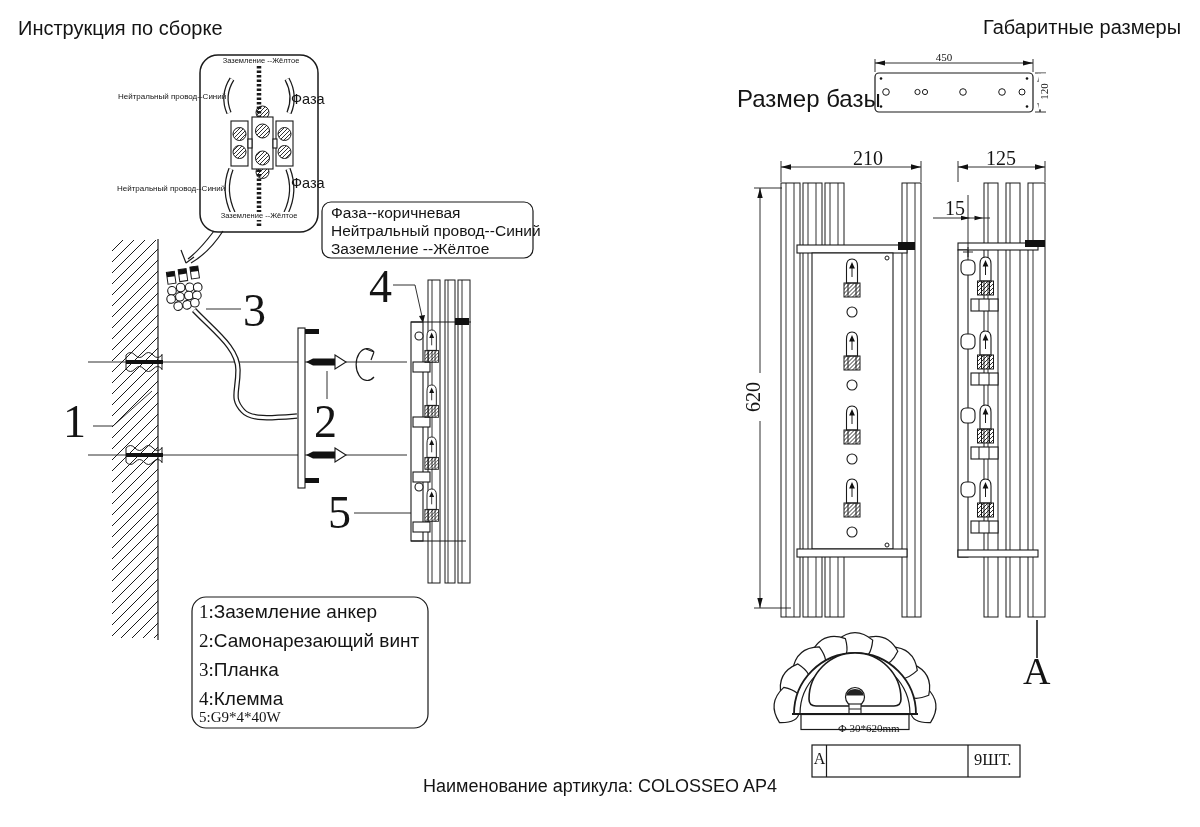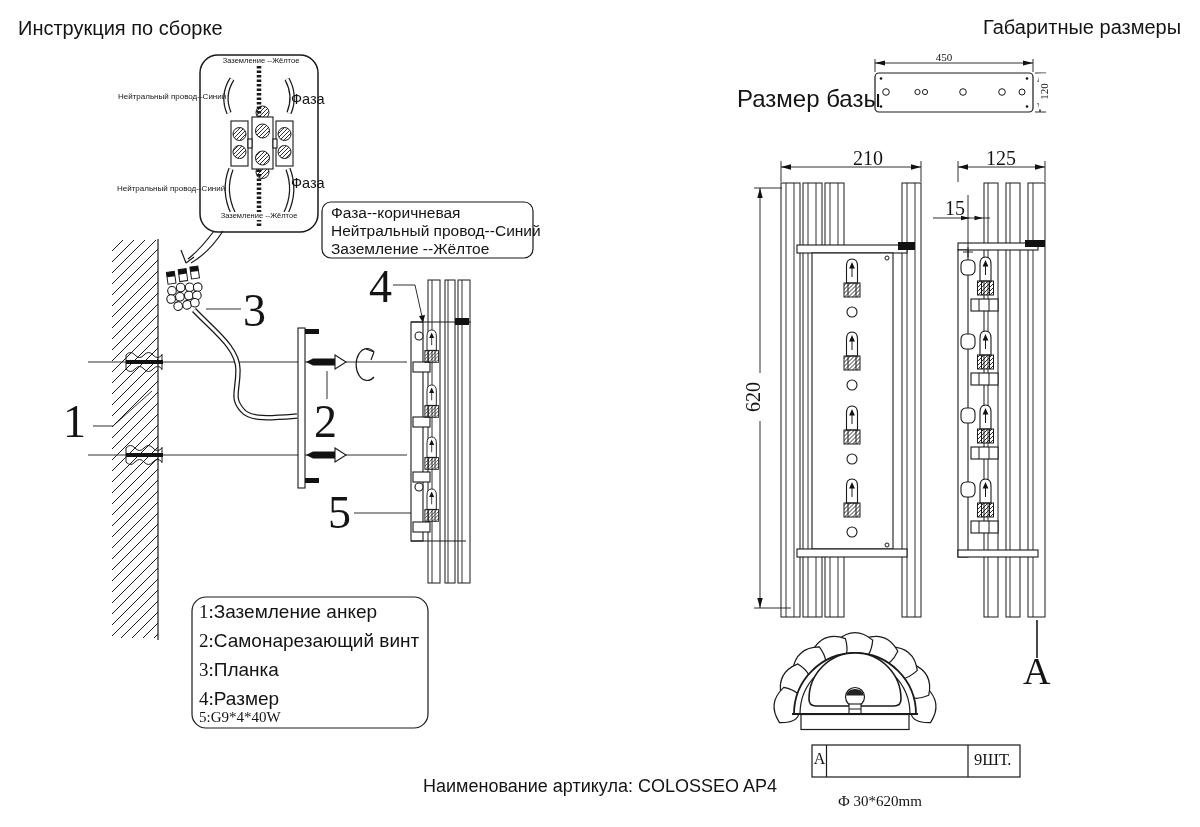--- a/index.html
+++ b/index.html
@@ -324,28 +324,28 @@
 
 <div class="t num" style="left:63px;top:399px">1</div>
 <div class="t num" style="left:314px;top:399px">2</div>
 <div class="t num" style="left:243px;top:288px">3</div>
 <div class="t num" style="left:369px;top:264px">4</div>
 <div class="t num" style="left:328px;top:490px">5</div>
 
 <div class="t" style="left:199px;top:602px;font-size:19px"><span class="serif">1:</span><span>Заземление анкер</span></div>
 <div class="t" style="left:199px;top:631px;font-size:19px"><span class="serif">2:</span><span>Самонарезающий винт</span></div>
 <div class="t" style="left:199px;top:660px;font-size:19px"><span class="serif">3:</span><span>Планка</span></div>
-<div class="t" style="left:199px;top:689px;font-size:19px"><span class="serif">4:</span><span>Размер</span></div>
+<div class="t" style="left:199px;top:689px;font-size:19px"><span class="serif">4:</span><span>Клемма</span></div>
 <div class="t" style="left:199px;top:709px;font-size:15px"><span class="serif">5:</span><span class="serif">G9*4*40W</span></div>
 
 <div class="t dim ctr" style="left:924px;top:52px;width:40px;font-size:11px">450</div>
 <div class="t dim ctr rot wbg" style="left:1026px;top:86px;width:32px;font-size:11px">120</div>
 <div class="t dim ctr" style="left:848px;top:148px;width:40px">210</div>
 <div class="t dim ctr" style="left:981px;top:148px;width:40px">125</div>
 <div class="t dim ctr rot wbg" style="left:729px;top:387px;width:44px">620</div>
 <div class="t dim" style="left:945px;top:198px">15</div>
 
 <div class="t serif" style="left:1023px;top:652px;font-size:38px;line-height:1">A</div>
 <div class="t serif ctr" style="left:812px;top:751px;width:15px;font-size:16px">A</div>
-<div class="t serif" style="left:838px;top:794px;font-size:15px">Ф 30*620mm</div>
+<div class="t serif" style="left:838px;top:723px;font-size:11px">Ф 30*620mm</div>
 <div class="t serif" style="left:974px;top:751px;font-size:16.5px">9ШТ.</div>
 
 </div>
 
 </body></html>

